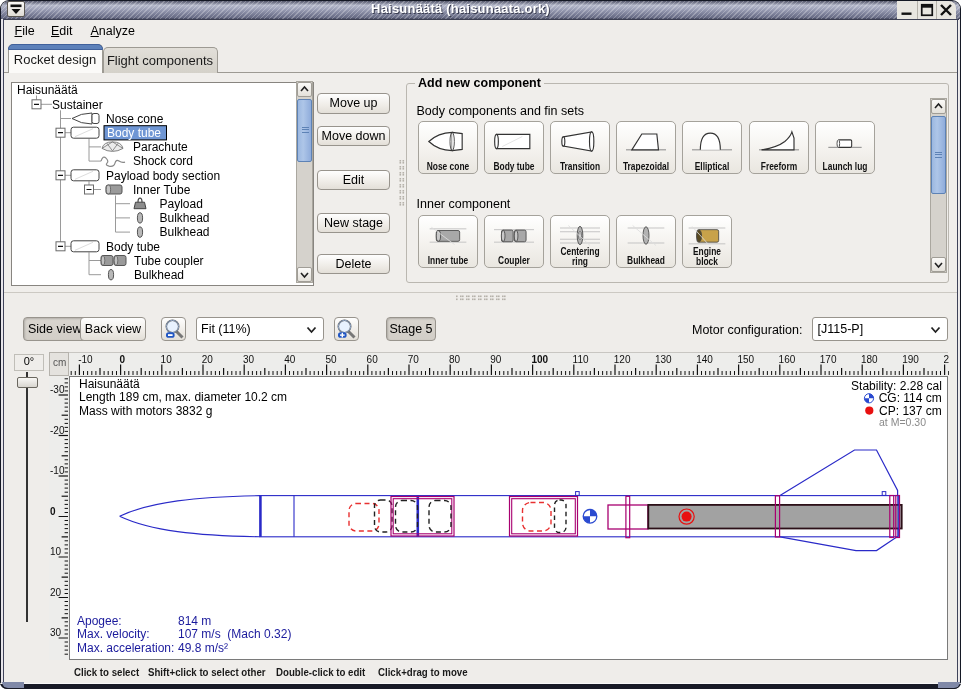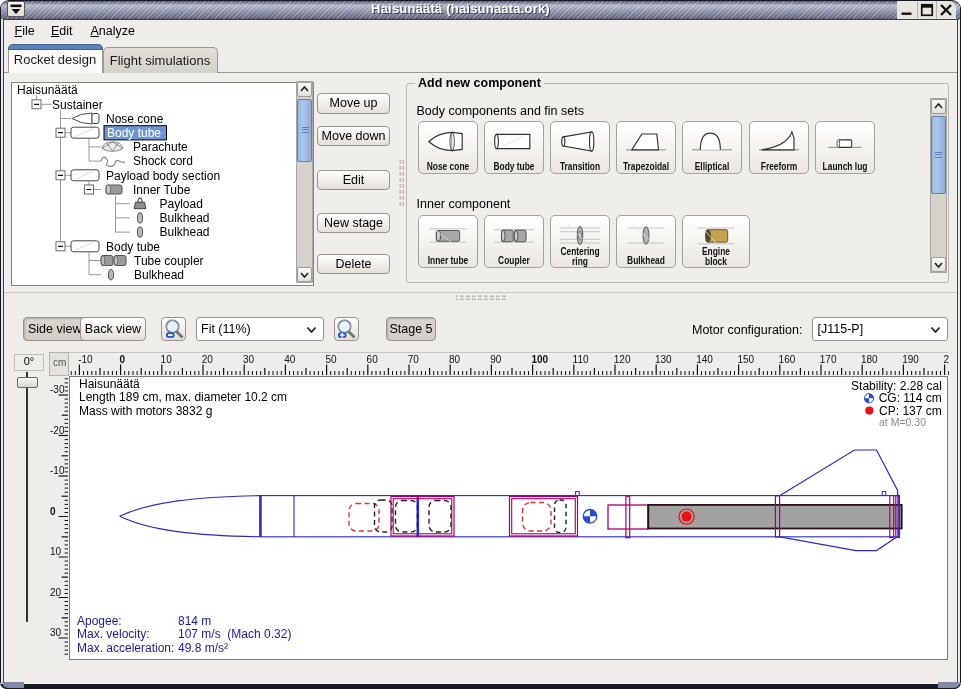--- a/index.html
+++ b/index.html
@@ -96,21 +96,21 @@
 <div id="content"></div>
     <div id="frameL"></div>
     <div id="frameR"></div>
 <div id="menubar">
  <span class="mitem" style="left:11.5px"><u>F</u>ile</span>
  <span class="mitem" style="left:48px"><u>E</u>dit</span>
  <span class="mitem" style="left:87.5px"><u>A</u>nalyze</span>
 </div>
 <div id="tabpane"></div>
 <div class="tab2">
-      <div class="tabtxt" style="top:5px">Flight simulations</div>
+      <div class="tabtxt" style="top:5px">Flight components</div>
     </div>
 <div class="tab1">
       <div class="tabtxt" style="top:7px">Rocket design</div>
     </div>
 <div id="treepanel"></div>
 <svg style="position:absolute;left:0;top:0" width="320" height="300" viewBox="0 0 320 300" font-family="'Liberation Sans',sans-serif" font-size="12px" fill="#000">
       <line x1="36.5" y1="95.5" x2="36.5" y2="99.8" stroke="#9a9a9a" stroke-width="1"></line>
       <line x1="60.5" y1="110.3" x2="60.5" y2="246.3" stroke="#9a9a9a" stroke-width="1"></line>
       <line x1="60.5" y1="118.5" x2="71" y2="118.5" stroke="#9a9a9a" stroke-width="1"></line>
       <line x1="60.5" y1="132.7" x2="71" y2="132.7" stroke="#9a9a9a" stroke-width="1"></line>
@@ -344,21 +344,21 @@
       <div class="cblab" style="bottom:1px">Centering<br>ring</div>
     </div>
     <div class="cbtn" style="left:616.1px;top:215px;width:60px;height:53px">
       <div class="cbicon"><svg width="47" height="25" viewBox="0 0 56 30">
           <path d="M6,6 L50,6 M6,24 L50,24" stroke="#bbb" stroke-width="1"></path>
           <ellipse cx="28" cy="15" rx="3.6" ry="10.5" fill="#b3b3b3" stroke="#444" stroke-width="1"></ellipse>
           <path d="M12,3 L40,27" stroke="#ddd" stroke-width="1"></path>
         </svg></div>
       <div class="cblab" style="bottom:2px">Bulkhead</div>
     </div>
-    <div class="cbtn" style="left:682.3px;top:215px;width:68px;height:53px">
+    <div class="cbtn" style="left:682.3px;top:215px;width:50px;height:53px">
       <div class="cbicon"><svg width="47" height="25" viewBox="0 0 56 30">
           <path d="M6,6 L50,6 M6,25 L50,25" stroke="#bbb" stroke-width="1"></path>
           <g stroke="#444" stroke-width="1">
             <rect x="16" y="8" width="26" height="15" rx="2" fill="#c8a24a"></rect>
             <ellipse cx="18.5" cy="15.5" rx="3" ry="7.2" fill="#5a4a20"></ellipse>
           </g>
           <path d="M10,4 L30,26" stroke="#ddd" stroke-width="1"></path>
         </svg></div>
       <div class="cblab" style="bottom:1px">Engine<br>block</div>
     </div>
@@ -829,15 +829,21 @@
       <circle cx="869.3" cy="410.6" r="4.1" fill="#e81010"></circle>
       <g font-size="12px" fill="#1a1a9c">
         <text x="77" y="624.5">Apogee:</text>
         <text x="178" y="624.5">814 m</text>
         <text x="77" y="638">Max. velocity:</text>
         <text x="178" y="638">107 m/s &nbsp;(Mach 0.32)</text>
         <text x="77" y="651.5">Max. acceleration:</text>
         <text x="178" y="651.5">49.8 m/s²</text>
       </g>
     </svg>
+<div id="statusbar">
+ <span class="abs st" style="left:71px;top:4px">Click to select</span>
+ <span class="abs st" style="left:145px;top:4px">Shift+click to select other</span>
+ <span class="abs st" style="left:273px;top:4px">Double-click to edit</span>
+ <span class="abs st" style="left:375px;top:4px">Click+drag to move</span>
+</div>
 <div id="botband"></div>
 <div class="corner" style="left:1.5px;border-radius:0 0 0 7px"></div>
 <div class="corner" style="right:1.5px;border-radius:0 0 7px 0"></div>
 </div>
 </body></html>

